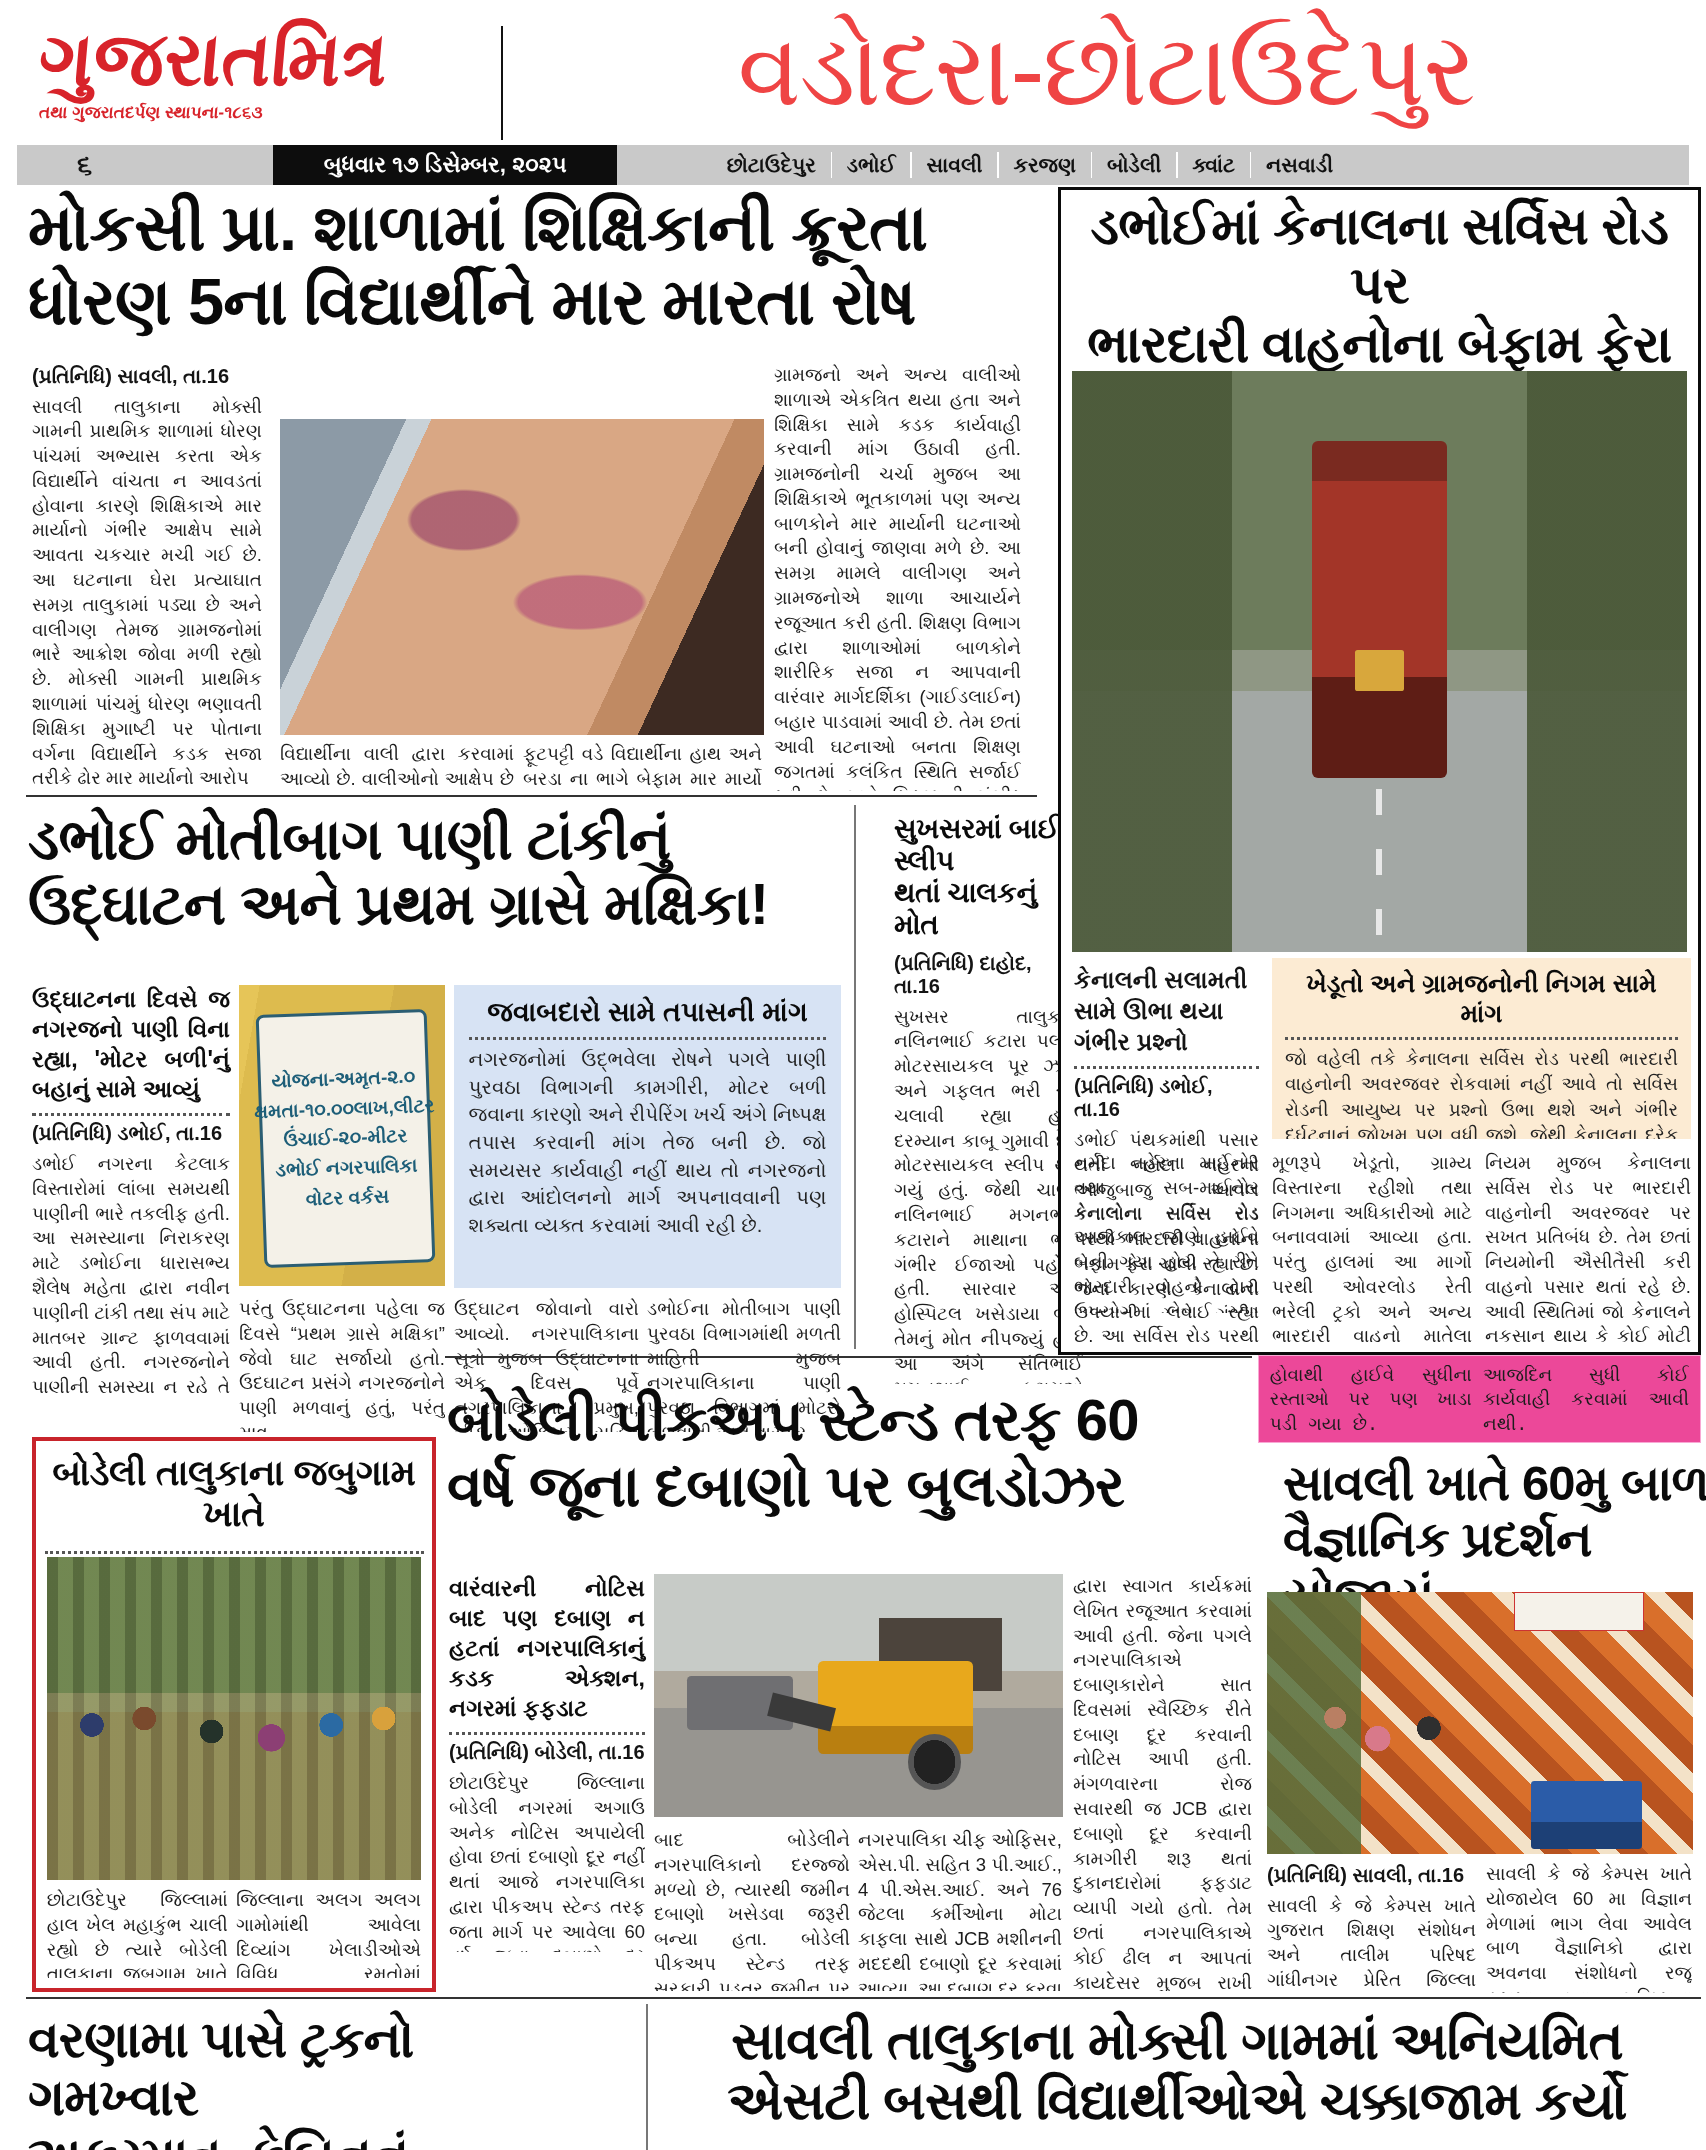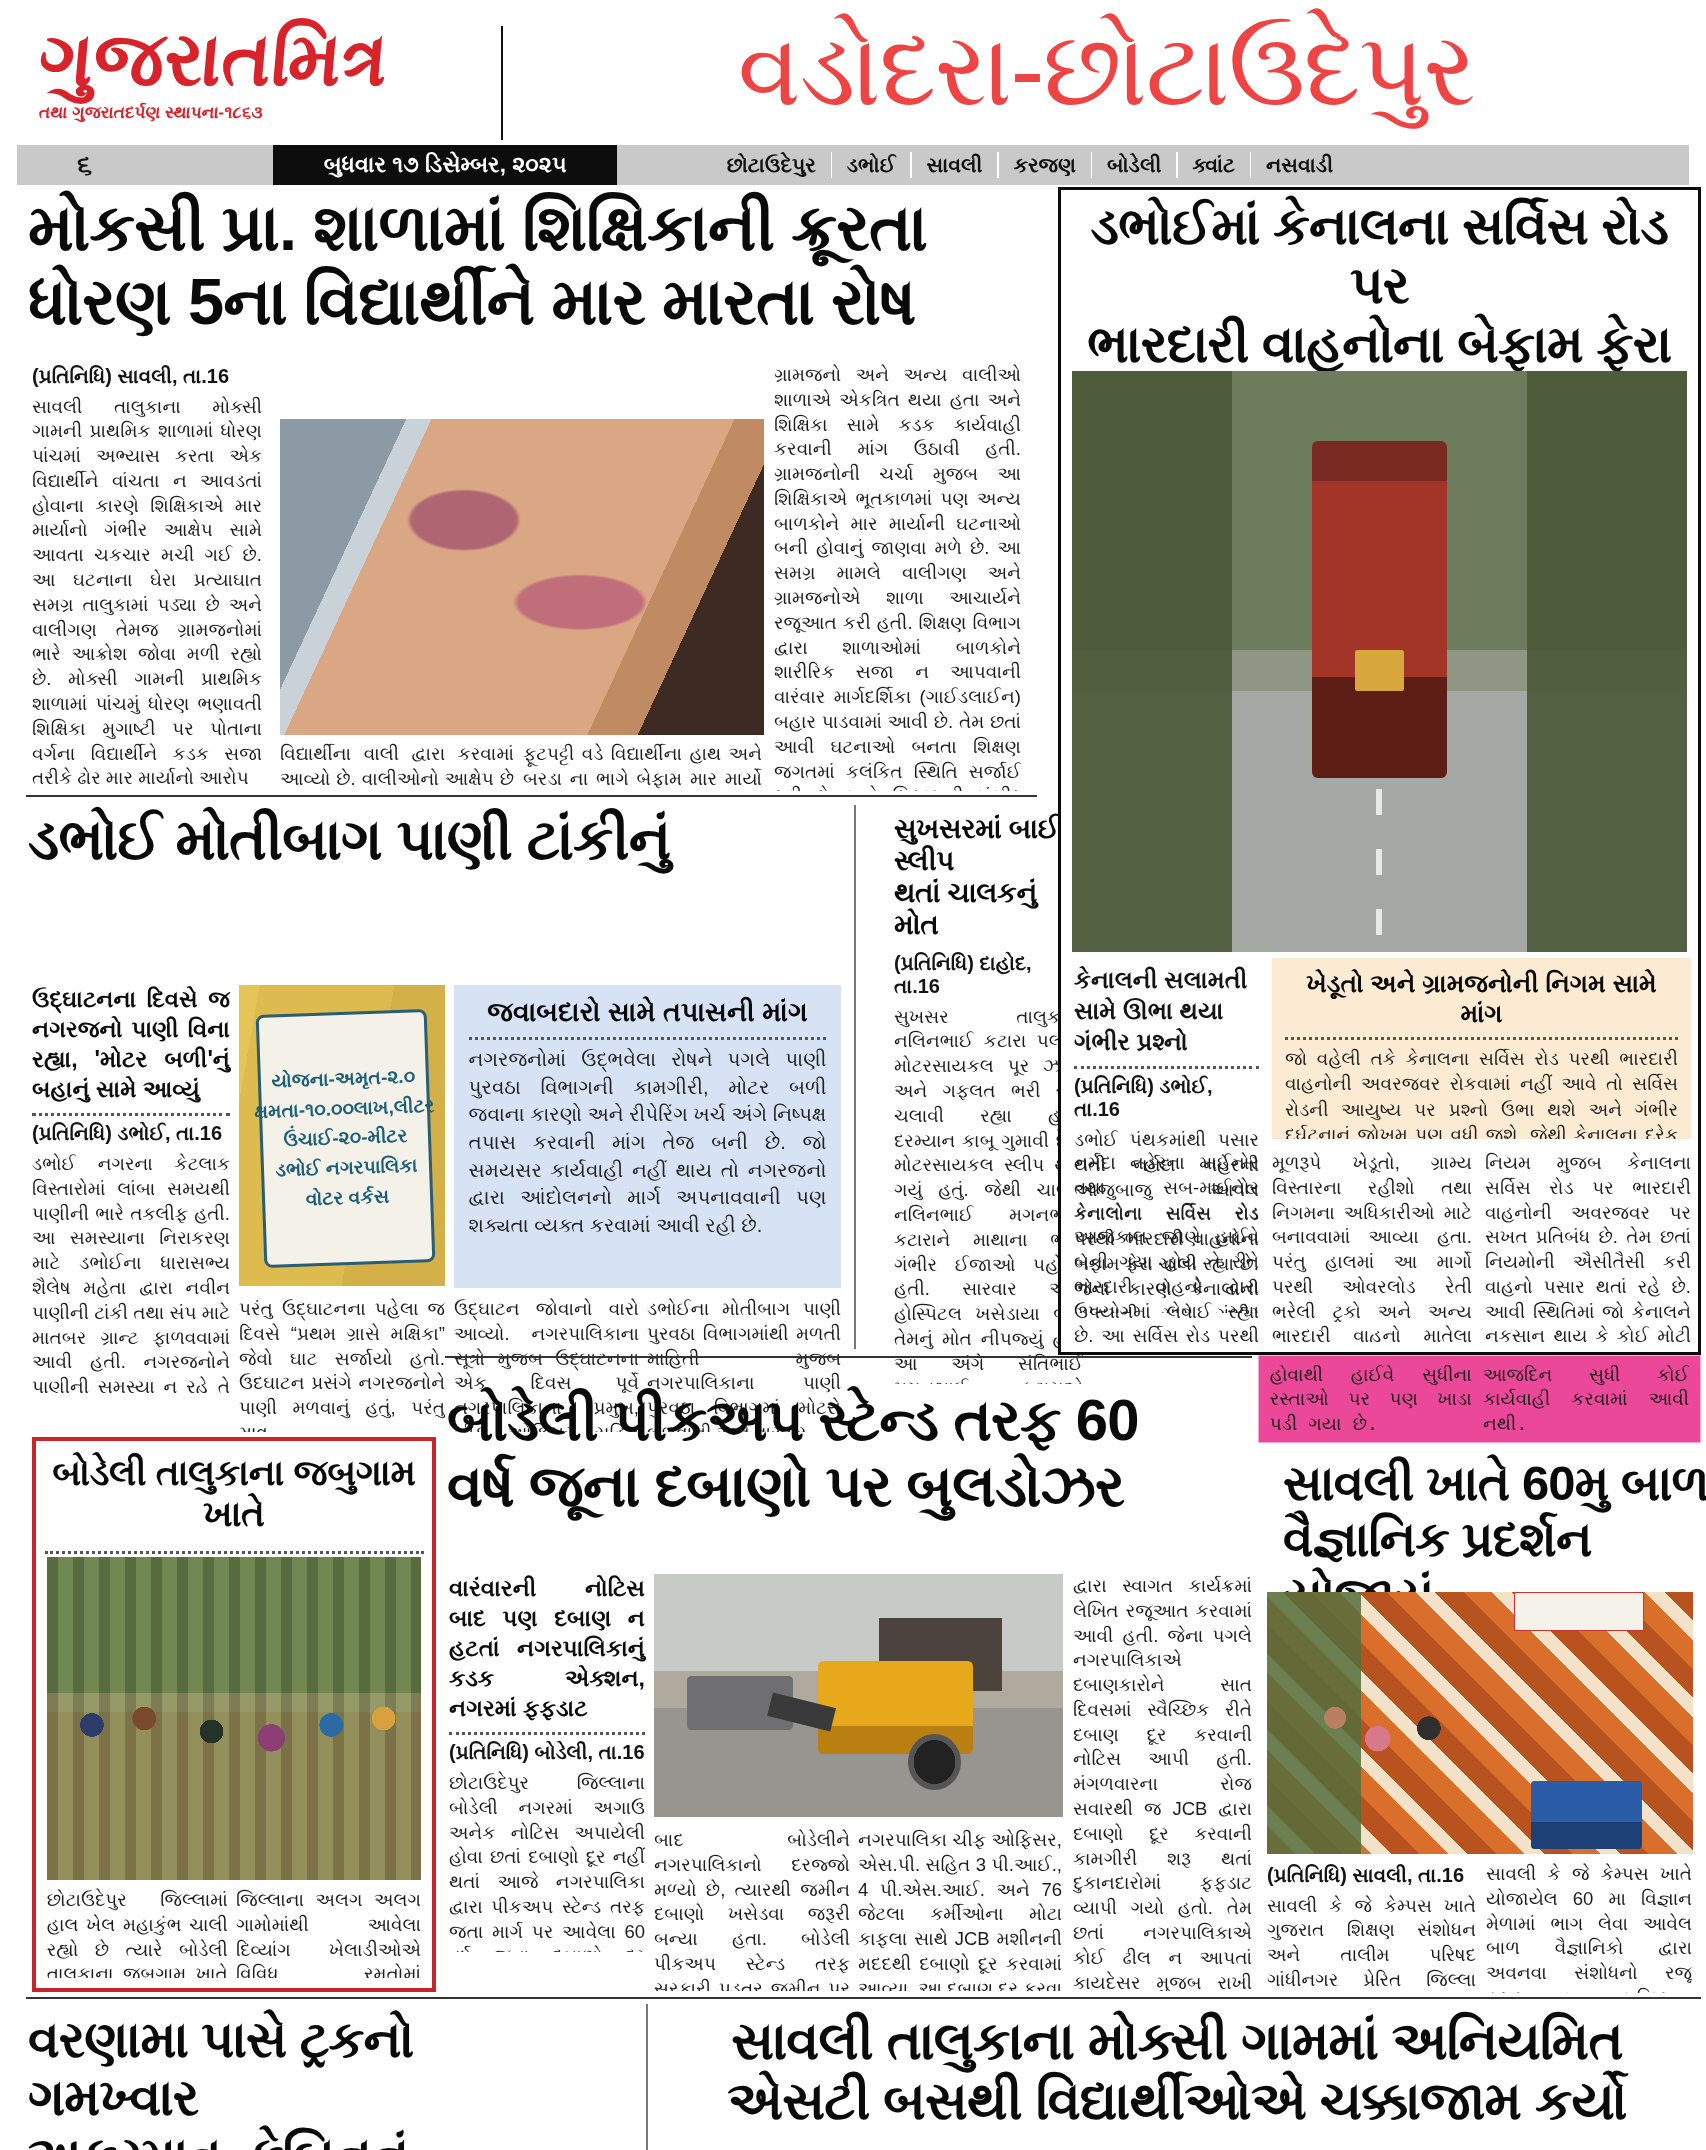--- a/index.html
+++ b/index.html
@@ -84,20 +84,21 @@
         radial-gradient(112px 47px at 62% 58%, rgba(183,86,120,.7) 0 55%, transparent 60%),
         linear-gradient(115deg, #8c9aa6 0 20%, #c9d2d8 20% 24%, #d9a784 24% 72%, #c08a63 72% 80%, #3d2a22 80% 100%);"></div>
   <div class="abs body" style="left:280px;top:742px;width:234px;height:49px;">વિદ્યાર્થીના વાલી દ્વારા કરવામાં આવ્યો છે. વાલીઓનો આક્ષેપ છે કે શિક્ષિકાની ક્રૂર વર્તનથી શાળા વિવાદમાં આવી ગઈ છે. વિદ્યાર્થીના વાલી પ્રકાશભાઈ ઓડના જણાવ્યા મુજબ ગતરોજ શાળામાં શિક્ષણ કાર્ય દરમિયાન તેમનો પુત્ર યોગ્ય રીતે વાંચી ન શકતાં શિક્ષિકા ભારે ગુસ્સે થઈ ગયા હતા. તેમણે લાકડી અથવા</div>
   <div class="abs body" style="left:523px;top:742px;width:239px;height:49px;">ફૂટપટ્ટી વડે વિદ્યાર્થીના હાથ અને બરડા ના ભાગે બેફામ માર માર્યો હતો. મારના કારણે બાળક આજે શાળાએ પણ ગયો નથી. વાલીએ દોષિત શિક્ષિકાની તાત્કાલિક બદલી કરવાની માંગ કરી છે. ઘટનાની જાણ થતાં જ પિતાએ શાળાનો સંપર્ક કર્યો હતો.</div>
   <div class="abs body" style="left:774px;top:363px;width:247px;height:428px;">ગ્રામજનો અને અન્ય વાલીઓ શાળાએ એકત્રિત થયા હતા અને શિક્ષિકા સામે કડક કાર્યવાહી કરવાની માંગ ઉઠાવી હતી. ગ્રામજનોની ચર્ચા મુજબ આ શિક્ષિકાએ ભૂતકાળમાં પણ અન્ય બાળકોને માર માર્યાની ઘટનાઓ બની હોવાનું જાણવા મળે છે. આ સમગ્ર મામલે વાલીગણ અને ગ્રામજનોએ શાળા આચાર્યને રજૂઆત કરી હતી. શિક્ષણ વિભાગ દ્વારા શાળાઓમાં બાળકોને શારીરિક સજા ન આપવાની વારંવાર માર્ગદર્શિકા (ગાઈડલાઈન) બહાર પાડવામાં આવી છે. તેમ છતાં આવી ઘટનાઓ બનતા શિક્ષણ જગતમાં કલંકિત સ્થિતિ સર્જાઈ રહી છે અને સિસ્ટમની ગંભીર બેદરકારી દર્શાવે છે. બાળકોને પ્રેમ અને સમજણથી શિક્ષણ આપવાના બદલે હિંસક ઘટનાઓ સમાજ માટે ચિંતાનો વિષય છે. ઉલ્લેખનીય છે કે રાજ્ય સરકાર અને શિક્ષણ વિભાગ આવા કિસ્સામાં કડક કાર્યવાહી કરે છે.</div>
 
   <div class="hline" style="left:26px;top:795px;width:1011px;"></div>
 
   <div class="abs h-huge" style="left:28px;top:807px;width:813px;font-size:57px;">
     <div>ડભોઈ મોતીબાગ પાણી ટાંકીનું</div>
+    <div>ઉદ્ઘાટન અને પ્રથમ ગ્રાસે મક્ષિકા!</div>
   </div>
   <div class="abs" style="left:32px;top:985px;width:198px;height:449px;">
     <div class="lead">ઉદ્ઘાટનના દિવસે જ નગરજનો પાણી વિના રહ્યા, 'મોટર બળી'નું બહાનું સામે આવ્યું</div>
     <div class="dotted"></div>
     <div class="byline">(પ્રતિનિધિ) ડભોઈ, તા.16</div>
     <div class="body" style="height:241px;">ડભોઈ નગરના કેટલાક વિસ્તારોમાં લાંબા સમયથી પાણીની ભારે તકલીફ હતી. આ સમસ્યાના નિરાકરણ માટે ડભોઈના ધારાસભ્ય શૈલેષ મહેતા દ્વારા નવીન પાણીની ટાંકી તથા સંપ માટે માતબર ગ્રાન્ટ ફાળવવામાં આવી હતી. નગરજનોને પાણીની સમસ્યા ન રહે તે હેતુથી તૈયાર કરાયેલી મોતીબાગ પાણી ટાંકીનું ઉદ્ઘાટન પણ કરવામાં આવ્યું,</div>
   </div>
 
   <div class="ph" style="left:239px;top:985px;width:206px;height:301px;
        background:linear-gradient(100deg,#e6c558 0 8%, #ddbb4e 8% 60%, #d3b048 60% 100%);">

